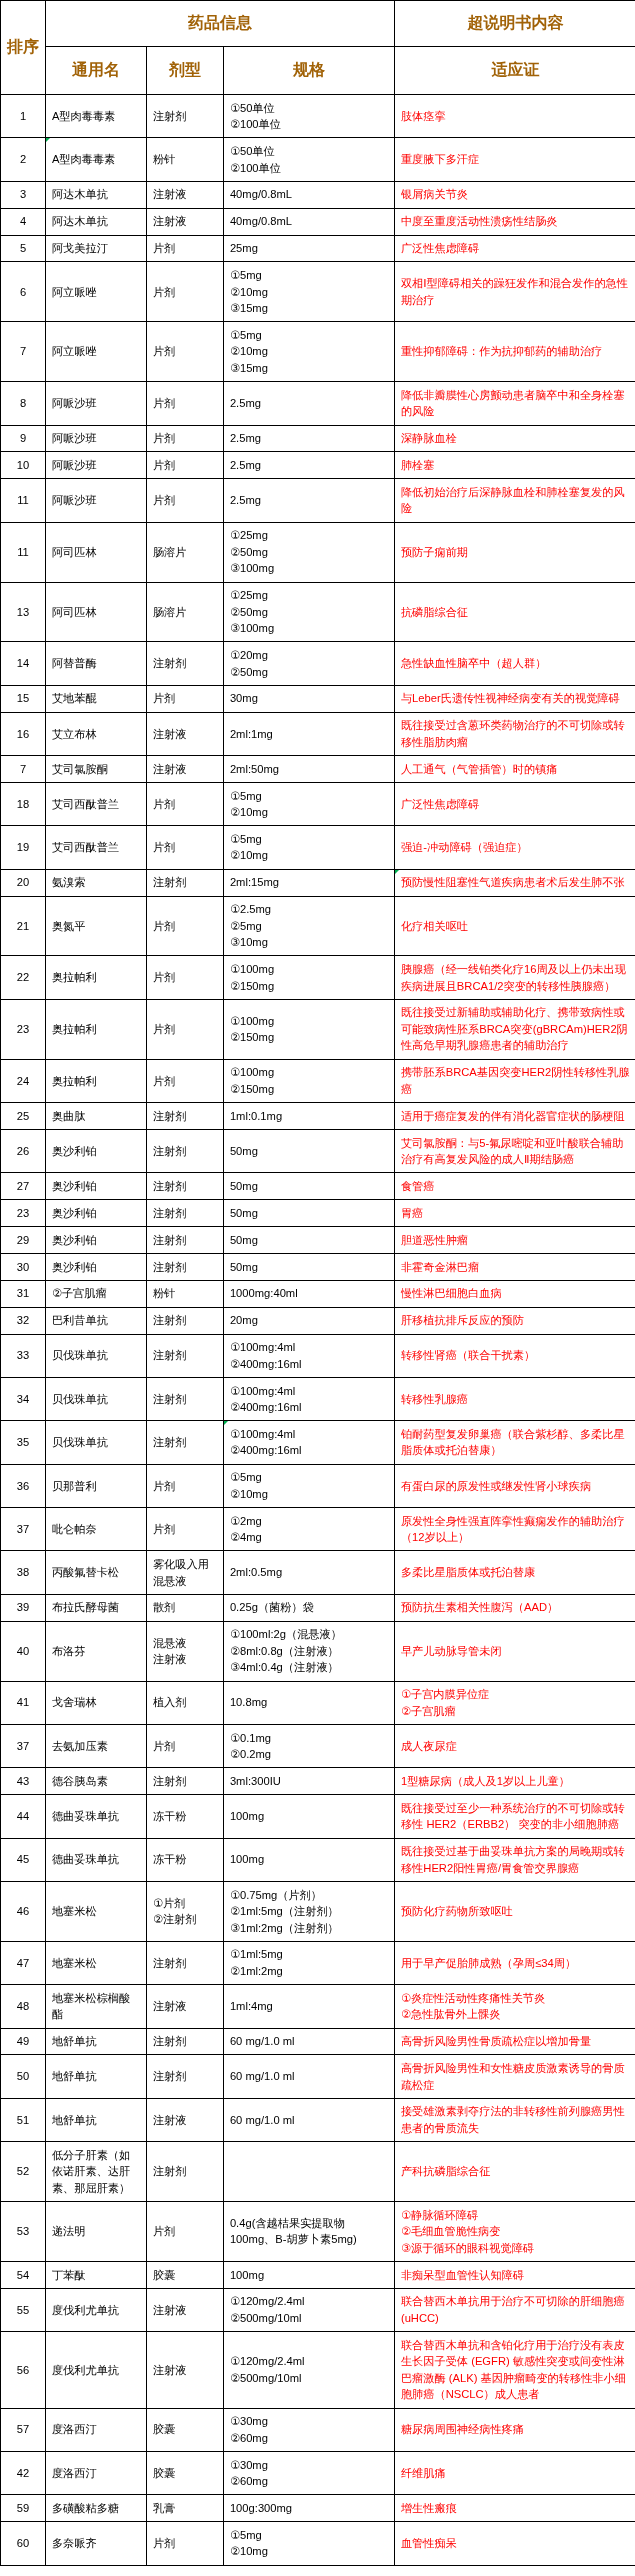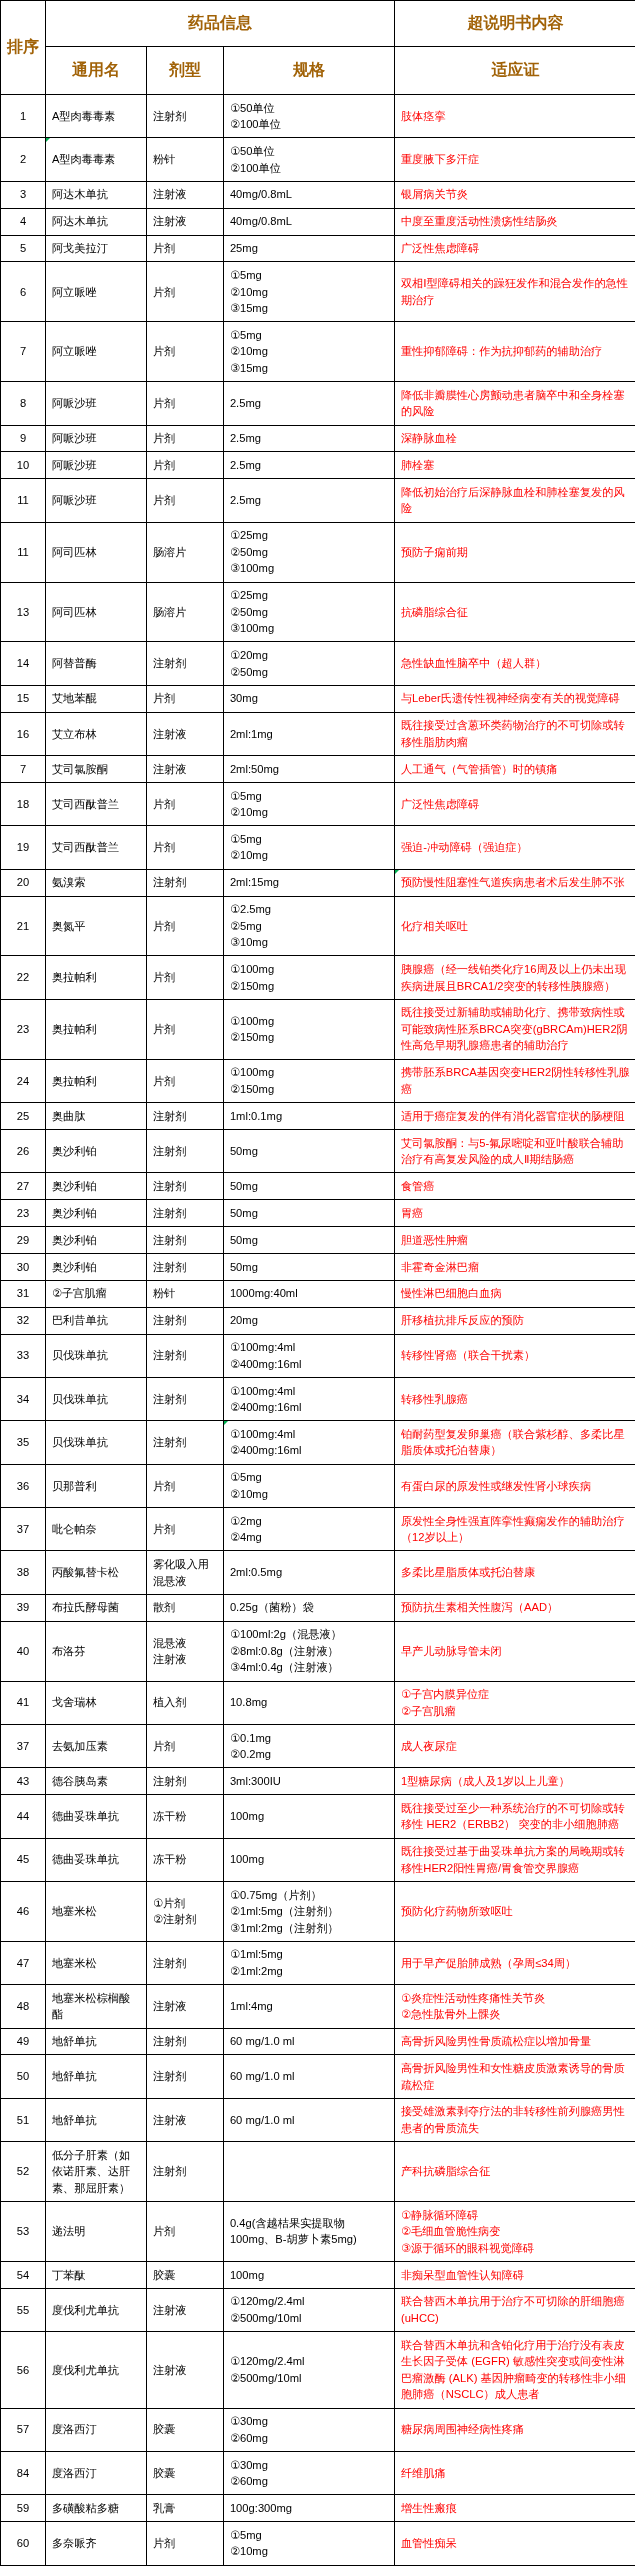--- a/index.html
+++ b/index.html
@@ -533,21 +533,21 @@
   </tr>
       <tr>
     <td class="cell-index">57</td>
     <td class="cell-name">度洛西汀</td>
     <td class="cell-form">胶囊</td>
     <td class="cell-spec">①30mg
 ②60mg</td>
     <td class="cell-ind">糖尿病周围神经病性疼痛</td>
   </tr>
       <tr>
-    <td class="cell-index">84</td>
+    <td class="cell-index">42</td>
     <td class="cell-name">度洛西汀</td>
     <td class="cell-form">胶囊</td>
     <td class="cell-spec">①30mg
 ②60mg</td>
     <td class="cell-ind">纤维肌痛</td>
   </tr>
       <tr>
     <td class="cell-index">59</td>
     <td class="cell-name">多磺酸粘多糖</td>
     <td class="cell-form">乳膏</td>

